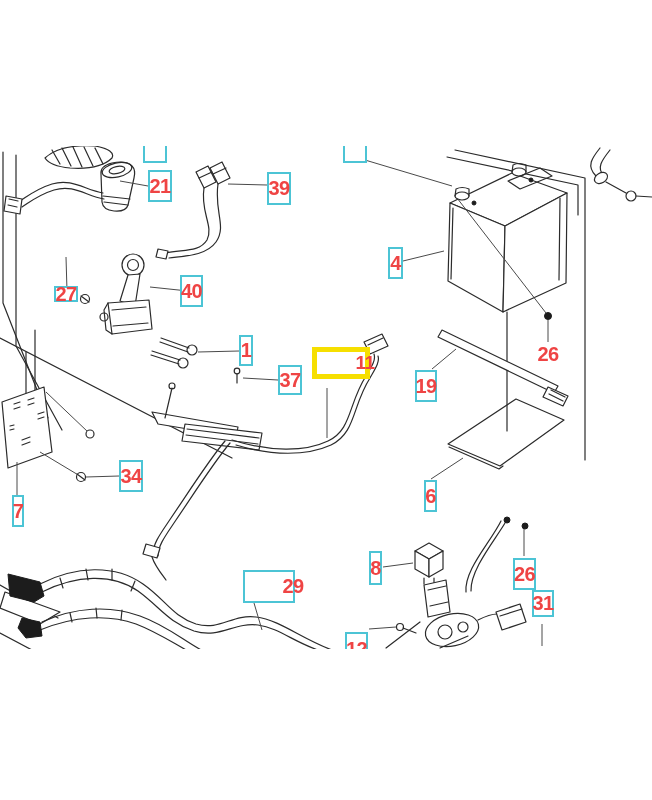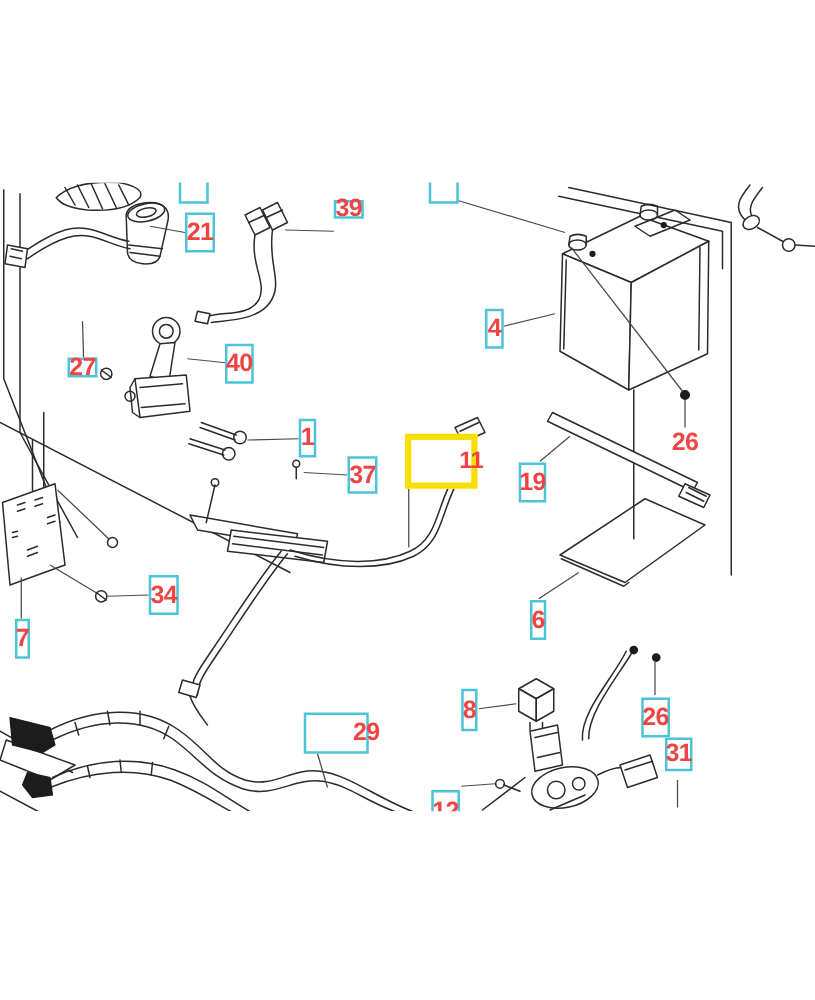--- a/index.html
+++ b/index.html
@@ -226,26 +226,26 @@
         <path d="M383,567 L413,563"></path>
         <path d="M524,556 V529"></path>
         <path d="M542,624 V646"></path>
         <path d="M369,629 L396,627"></path>
       </g>
     </svg>
 
     <div class="lbl" style="left:143px;top:-16px;width:24px;height:33px;"></div>
     <div class="lbl" style="left:343px;top:-16px;width:24px;height:33px;"></div>
     <div class="lbl" style="left:148px;top:24px;width:24px;height:32px;">21</div>
-    <div class="lbl" style="left:267px;top:14px;width:24px;height:15px;">39</div>
+    <div class="lbl" style="left:267px;top:26px;width:24px;height:33px;">39</div>
     <div class="lbl" style="left:54px;top:96px;width:24px;height:16px;margin-top:44px;">27</div>
     <div class="lbl" style="left:180px;top:129px;width:23px;height:32px;">40</div>
     <div class="lbl" style="left:239px;top:189px;width:14px;height:31px;">1</div>
     <div class="lbl" style="left:278px;top:219px;width:24px;height:30px;">37</div>
-    <div class="lbl highlight" style="left:324px;top:201px;width:30px;height:44px;padding-left:48px;">11</div>
+    <div class="lbl highlight" style="left:312px;top:201px;width:30px;height:32px;padding-left:48px;">11</div>
     <div class="lbl" style="left:388px;top:101px;width:15px;height:32px;">4</div>
     <div class="lbl" style="left:415px;top:224px;width:22px;height:32px;">19</div>
     <div class="lbl plain" style="left:534px;top:196px;width:28px;height:24px;">26</div>
     <div class="lbl" style="left:424px;top:334px;width:13px;height:32px;">6</div>
     <div class="lbl" style="left:12px;top:349px;width:12px;height:32px;">7</div>
     <div class="lbl" style="left:119px;top:314px;width:24px;height:32px;">34</div>
     <div class="lbl" style="left:243px;top:424px;width:23px;height:33px;padding-left:48px;">29</div>
     <div class="lbl" style="left:369px;top:405px;width:13px;height:34px;">8</div>
     <div class="lbl" style="left:513px;top:412px;width:23px;height:32px;">26</div>
     <div class="lbl" style="left:532px;top:444px;width:22px;height:27px;">31</div>

